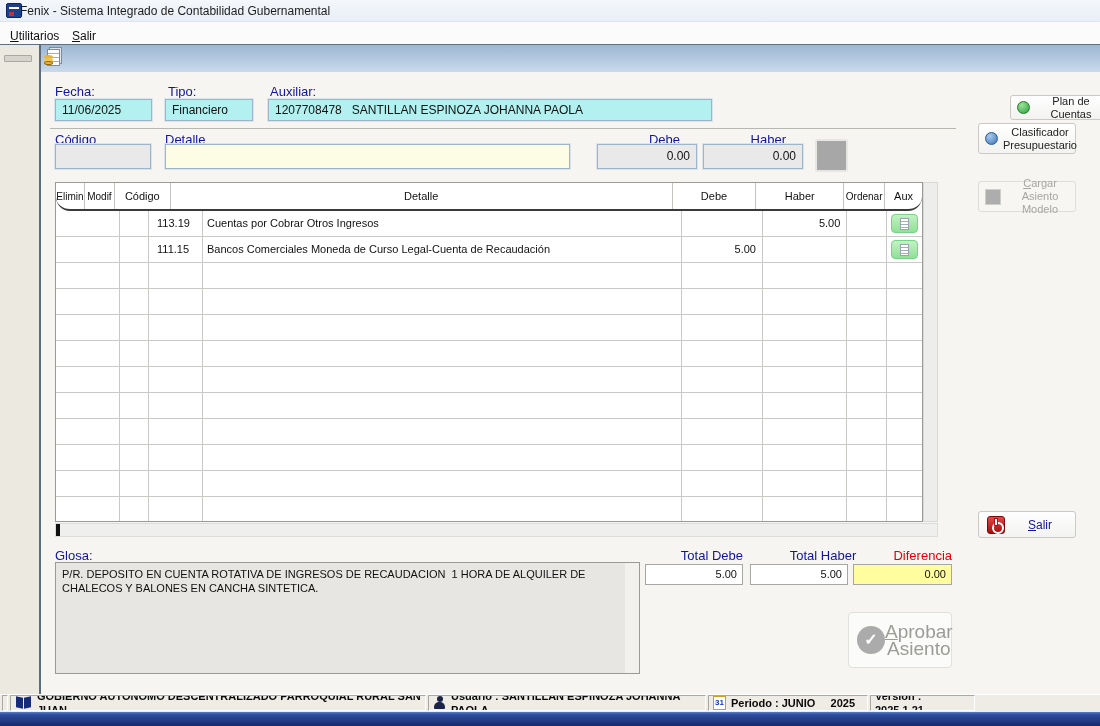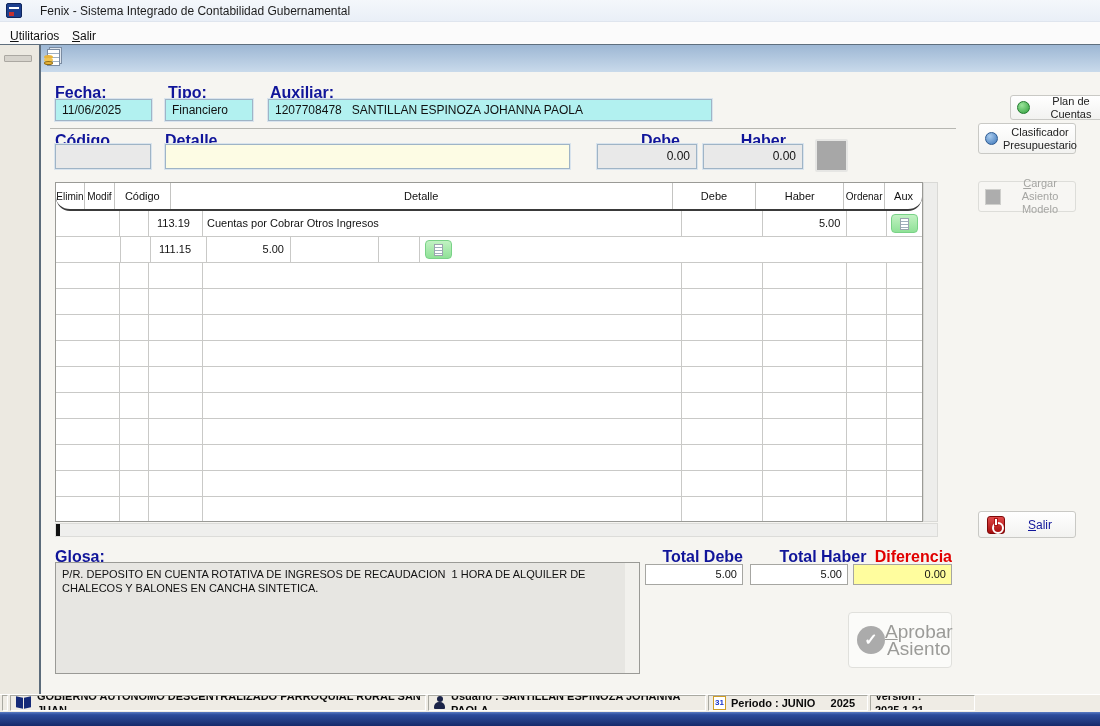--- a/index.html
+++ b/index.html
@@ -8,21 +8,21 @@
   .screen { position:relative; width:1100px; height:726px; background:#F6F5F1; overflow:hidden;
             font-family:"Liberation Sans", sans-serif; }
 
   
   .titlebar { position:absolute; left:0; top:0; width:1100px; height:22px;
               background:linear-gradient(#f4f7fb,#e9eff7); border-bottom:1px solid #dfe5ee; }
   .app-icon { position:absolute; left:6px; top:3px; width:16px; height:15px;
               background:#1c3f8e; border:1px solid #10265c; border-radius:2px; }
   .app-icon::before { content:""; position:absolute; left:2px; top:3px; width:10px; height:2px; background:#fff; }
   .app-icon::after { content:""; position:absolute; left:2px; top:8px; width:5px; height:4px; background:#c33131; }
-  .title-text { position:absolute; left:40px; top:0; height:38px; line-height:22px; font-size:12px; color:#1c1c1c; }
+  .title-text { position:absolute; left:20px; top:0; height:38px; line-height:22px; font-size:12px; color:#1c1c1c; }
 
   
   .menubar { position:absolute; left:0; top:22px; width:1100px; height:22px; background:#fbfbfb; }
   .menu-item { position:absolute; top:22px; height:22px; line-height:21px; font-size:12px; color:#111;
                padding:4px 8px; cursor:default; }
   .ufl { display:inline-block; }
   .ufl::first-letter { text-decoration:underline; }
 
   
   .mdi { position:absolute; left:0; top:44px; width:1100px; height:650px; background:#ECE9E1;
@@ -34,21 +34,21 @@
   .toolbar { position:absolute; left:41px; top:45px; width:1059px; height:27px;
              background:linear-gradient(#9db7d4,#c9daeb); }
   .doc-icon { position:absolute; left:47px; top:49px; width:13px; height:17px; background:#fff;
               border:1px solid #7b8ca2; box-shadow:2px -2px 0 -1px #dfe6ee, 2px -2px 0 0 #7b8ca2;
               background-image:repeating-linear-gradient(to bottom,#fff 0 3px,#9fb0c2 3px 4px); }
   .doc-coins { position:absolute; left:44px; top:61px; width:9px; height:4px; background:#e7b33b;
                border:1px solid #8f6a10; border-radius:50%;
                box-shadow:0 -3px 0 0 #f0c453, 0 -6px 0 0 #e7b33b; }
 
   
-  .lbl { position:absolute; font-size:16px; font-weight:bold; color:#10159a; }
+  .lbl { position:absolute; font-size:13px; font-weight:normal; color:#10159a; }
   .fld { position:absolute; font-size:12px; color:#111; line-height:20px; padding:0 6px;
          border:1px solid #9fb4c6; box-shadow:0 0 0 1px #d9e4ee; background:#fff; }
   .cyan { background:#B2F1F0; }
   .gray { background:#E9E9E9; text-align:right; }
   .yellowish { background:#FDFCE4; }
   .sep-line { position:absolute; left:50px; top:128px; width:906px; height:1px; background:#b7b7b2; }
   .pre { white-space:pre; overflow:hidden; }
 
   .gray-square-btn { position:absolute; left:815px; top:139px; width:33px; height:33px;
                      background:#A7A7A7; border:2px solid #E6E6E4; border-radius:2px; }
@@ -200,20 +200,21 @@
           <div class="grid-cell c7">
             <span class="aux-btn">
               <span class="aux-page"></span>
             </span>
           </div>
         </div>
         <div class="grid-row">
           <div class="grid-cell c0"></div>
           <div class="grid-cell c1"></div>
           <div class="grid-cell c2 code">111.15</div>
+          <div class="grid-cell c3">Bancos Comerciales Moneda de Curso Legal-Cuenta de Recaudación</div>
           <div class="grid-cell c4 num">5.00</div>
           <div class="grid-cell c5 num"></div>
           <div class="grid-cell c6"></div>
           <div class="grid-cell c7">
             <span class="aux-btn">
               <span class="aux-page"></span>
             </span>
           </div>
         </div>
         <div class="grid-row">

